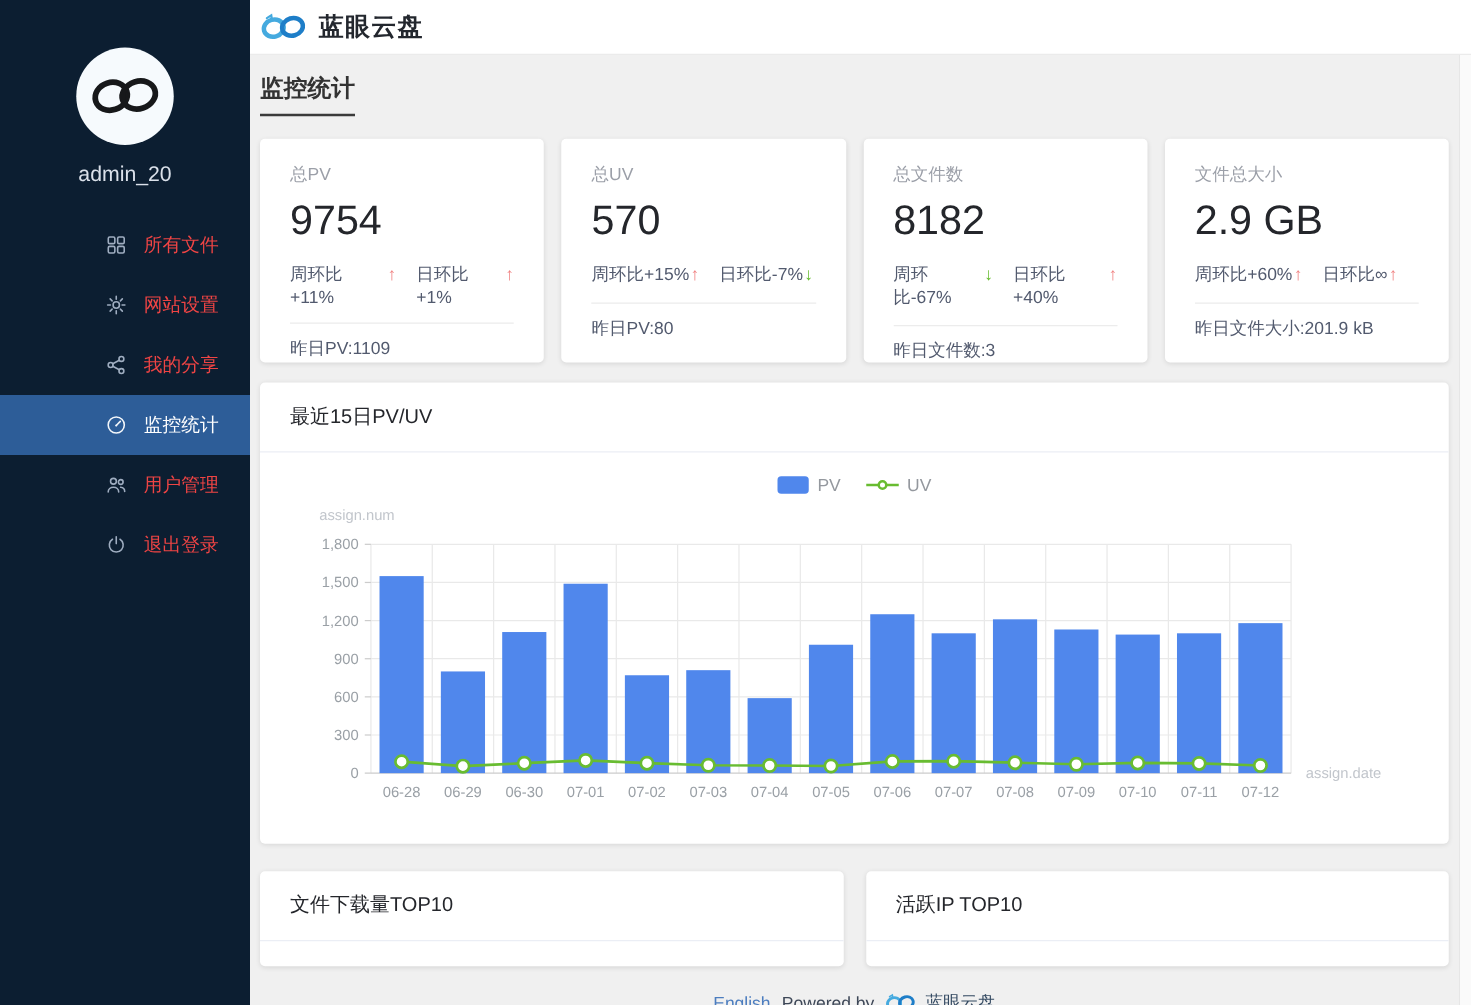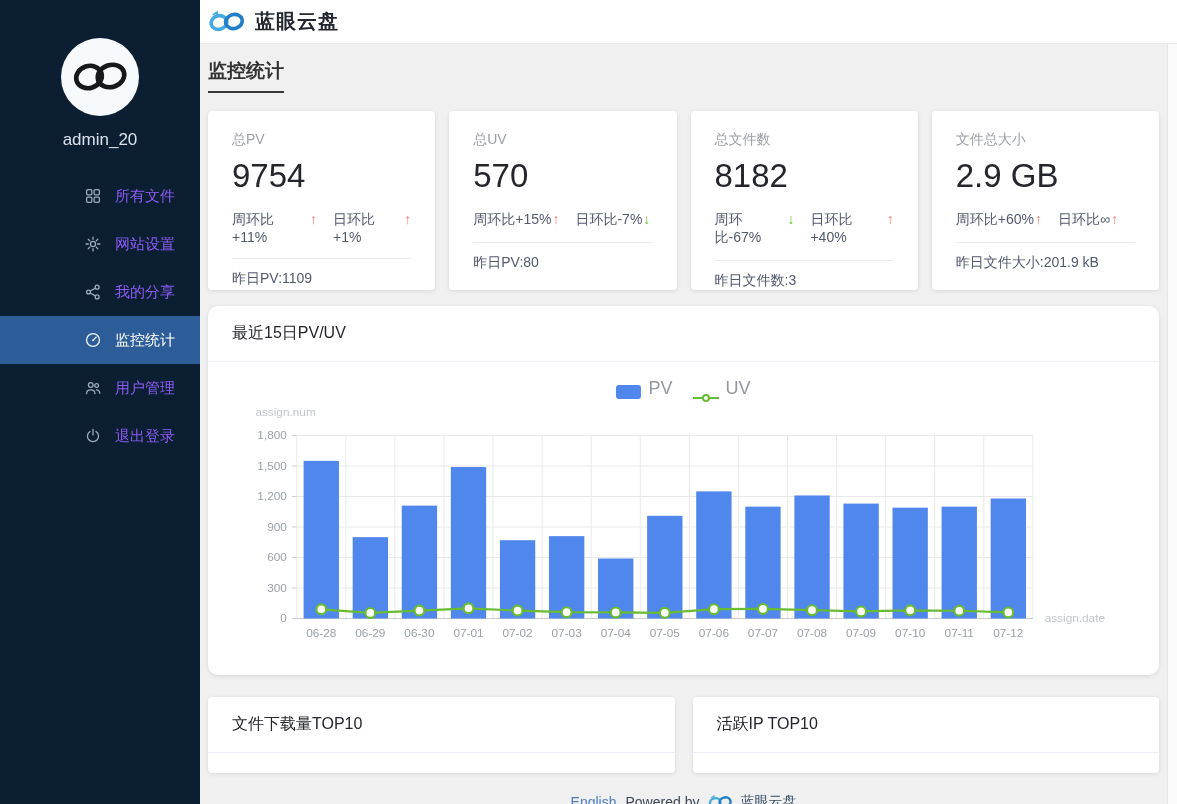--- a/index.html
+++ b/index.html
@@ -8,21 +8,21 @@
   .app { display:flex; width:100%; height:100%; }
 
   
   .sidebar { width:200px; height:100%; background:#0c1e31; flex:0 0 200px;
     padding-top:38px; color:#ccd3dd; }
   .avatar { width:78px; height:78px; border-radius:50%; background:#f6fafd;
     margin:0 auto; display:flex; align-items:center; justify-content:center; }
   .username { text-align:center; margin-top:14px; font-size:17px; color:#dbe1ea; }
   .nav { margin-top:22px; }
   .nav-item { height:48px; display:flex; align-items:center; padding-left:84px;
-    cursor:pointer; color:#8b5cf6; font-size:15px; }
+    cursor:pointer; color:#ef4444; font-size:15px; }
   .nav-item.active { background:#2d5d98; color:#fff; }
   .nav-icon { width:18px; height:18px; margin-right:13px; display:inline-flex; }
   .nav-icon svg { width:18px; height:18px; stroke:#9fadc0; fill:none;
     stroke-width:1.7; stroke-linecap:round; stroke-linejoin:round; }
   .nav-item.active .nav-icon svg { stroke:#f2f6fa; }
   .nav-label { white-space:nowrap; }
 
   
   .main { flex:1; position:relative; height:100%; background:#f0f0f0; }
   .topbar { height:44px; background:#fff; border-bottom:1px solid #ebebeb;
@@ -46,25 +46,25 @@
   .trend { display:inline-flex; }
   .up { color:#f08080; font-weight:bold; margin-left:1px; }
   .down { color:#68bc31; font-weight:bold; margin-left:1px; }
   .card-divider { border-top:1px solid #ececec; margin-top:13px; }
   .card-footer { font-size:14px; color:#525a6e; margin-top:11px; }
 
   
   .panel { background:#fff; border-radius:4px; box-shadow:0 1px 4px rgba(0,0,0,.10); }
   .panel-header { padding:17px 24px; font-size:16px; color:#24262b;
     border-bottom:1px solid #ebeef5; }
-  .chart-panel { height:369px; margin-bottom:22px; overflow:hidden;border-radius:10px; }
+  .chart-panel { height:369px; margin-bottom:22px; overflow:hidden; }
   .chart-body { padding:14px 20px 0; }
   .legend { display:flex; justify-content:center; align-items:center; gap:20px; height:24px; }
-  .legend-item { display:inline-flex; align-items:flex-end; gap:7px; cursor:pointer;
-    font-size:18px; color:#94989e; }
+  .legend-item { display:inline-flex; align-items:center; gap:7px; cursor:pointer;
+    font-size:14px; color:#94989e; }
   .swatch-bar { width:25px; height:14px; border-radius:3px; background:#5087ec; display:inline-block; }
   .swatch-line { width:26px; height:2px; background:#68bc31; position:relative; display:inline-block; }
   .swatch-line .dot { position:absolute; left:50%; top:50%; transform:translate(-50%,-50%);
     width:8px; height:8px; border-radius:50%; background:#fff; border:2px solid #68bc31; }
   .chart-box { width:100%; margin-top:2px; }
 
   
   .bottom-panels { display:grid; grid-template-columns:1fr 1fr; gap:18px;
     margin-bottom:12px; }
   .bottom-panel { height:76px; overflow:hidden; }

